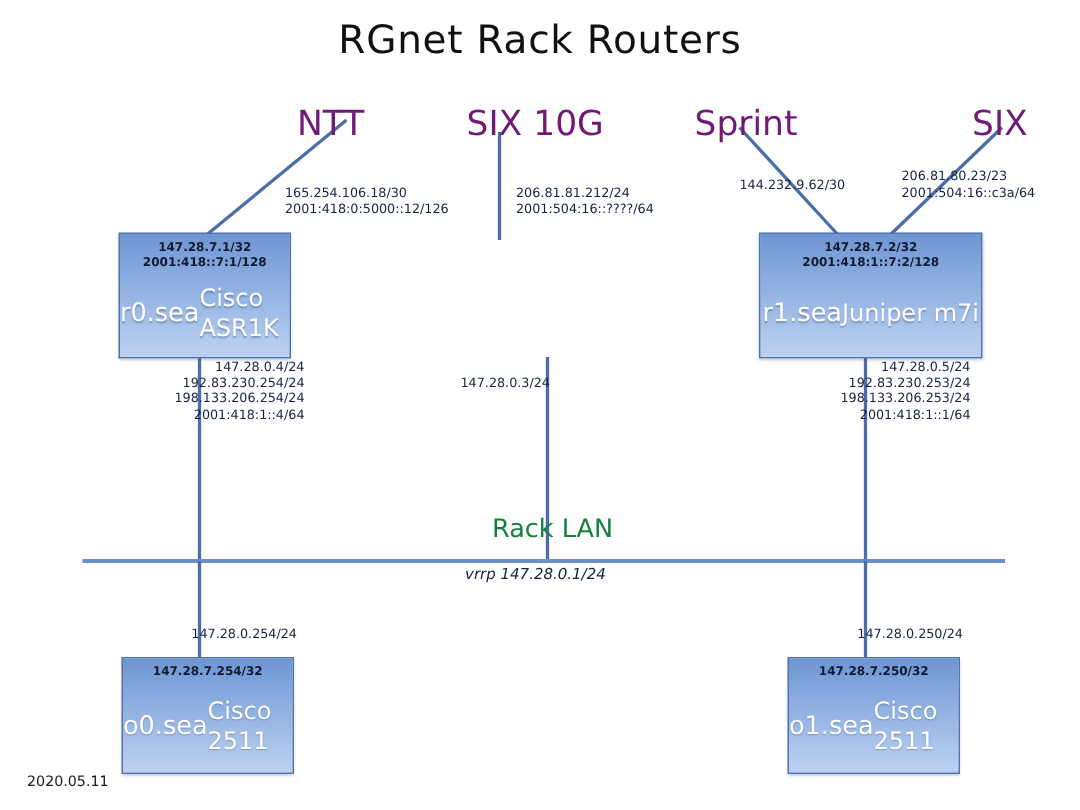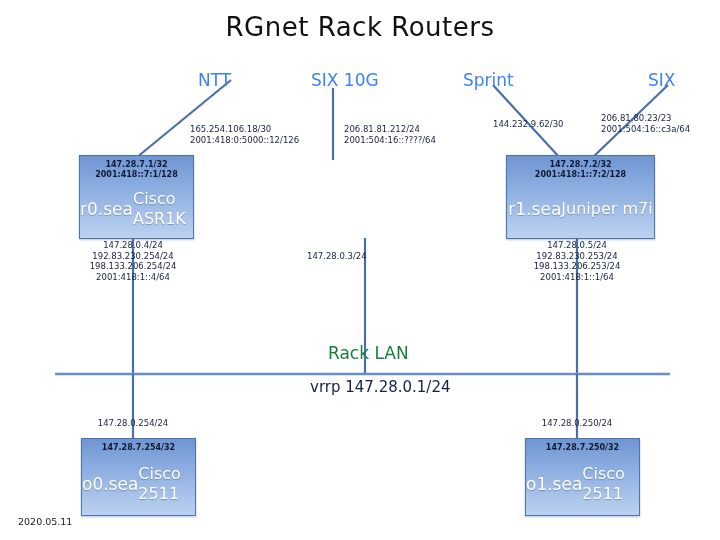--- a/index.html
+++ b/index.html
@@ -18,33 +18,33 @@
     width:720px;text-align:center;
     top:12px;
     font-size:26px;
     letter-spacing:.5px;
     color:#111;
     font-family:"DejaVu Sans", sans-serif;
   }
 
   .provider{
     position:absolute;
-    font-size:17px;
-    color:#3b82f6;
+    font-size:23px;
+    color:#701a75;
     white-space:nowrap;
   }
 
   .iplabel{
     position:absolute;
     font-size:8.5px;
     color:#15213f;
     line-height:10.5px;
     white-space:nowrap;
   }
-  .iplabel.center{text-align:center;}
+  .iplabel.center{text-align:right;}
 
   .node{
     position:absolute;
     border:1px solid #4f74ad;
     background:linear-gradient(to bottom,#6f95d2 0%,#89abdf 35%,#a9c3ea 75%,#bcd1f0 100%);
     box-shadow:0 1px 2px rgba(60,80,120,.35);
     box-sizing:border-box;
     display:flex;
     flex-direction:column;
     align-items:center;
@@ -81,23 +81,24 @@
   }
 
   .lanlabel{
     position:absolute;
     font-size:17px;
     color:#15803d;
     white-space:nowrap;
   }
   .vrrp{
     position:absolute;
-    font-size:15px;
+    font-size:10px;
     color:#15213f;
     white-space:nowrap;
+    font-style:italic;
   }
   .datestamp{
     position:absolute;
     left:18px;top:516px;
     font-size:9.5px;
     color:#1a1a1a;
   }
 </style>
 </head>
 <body>

